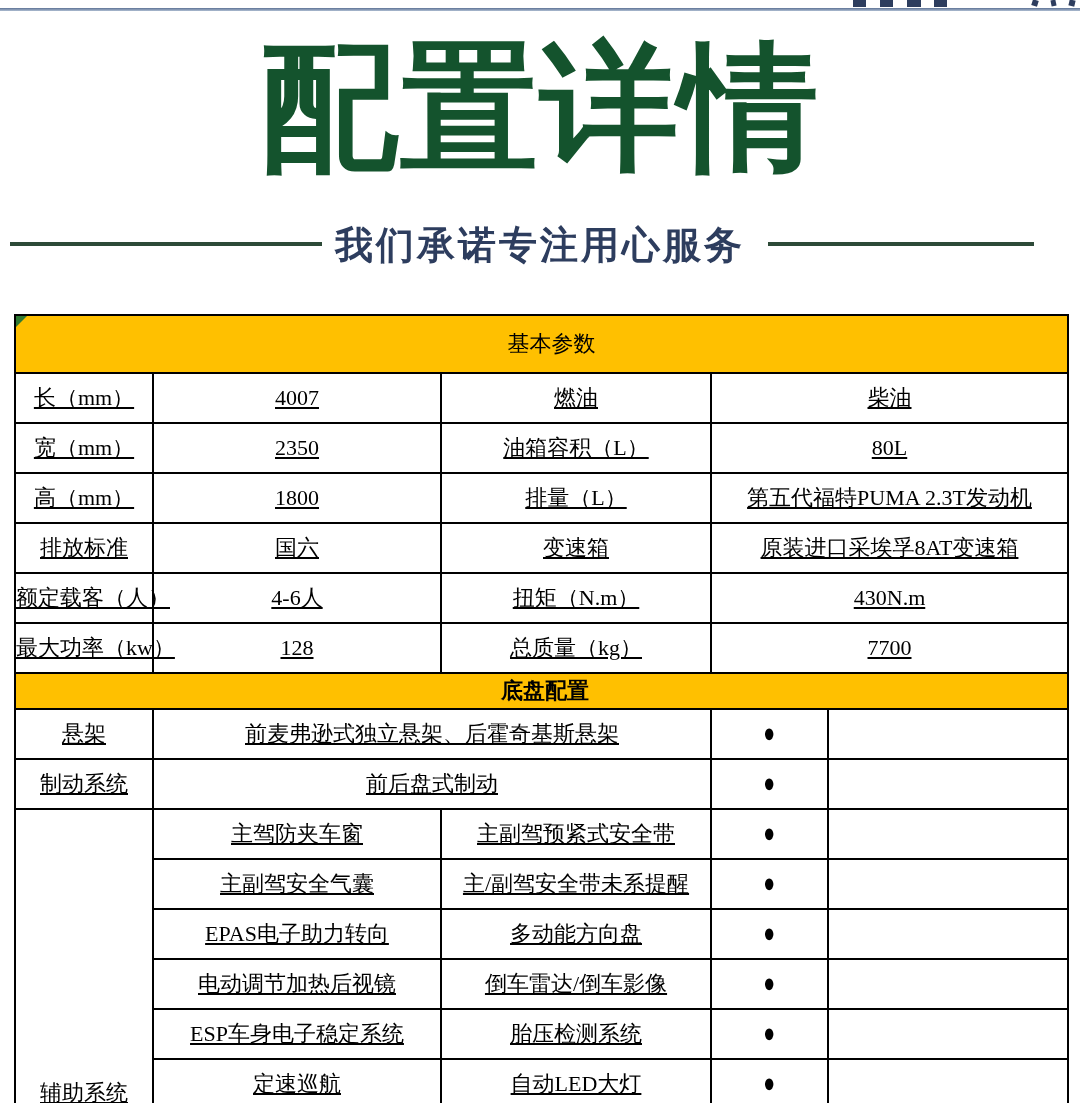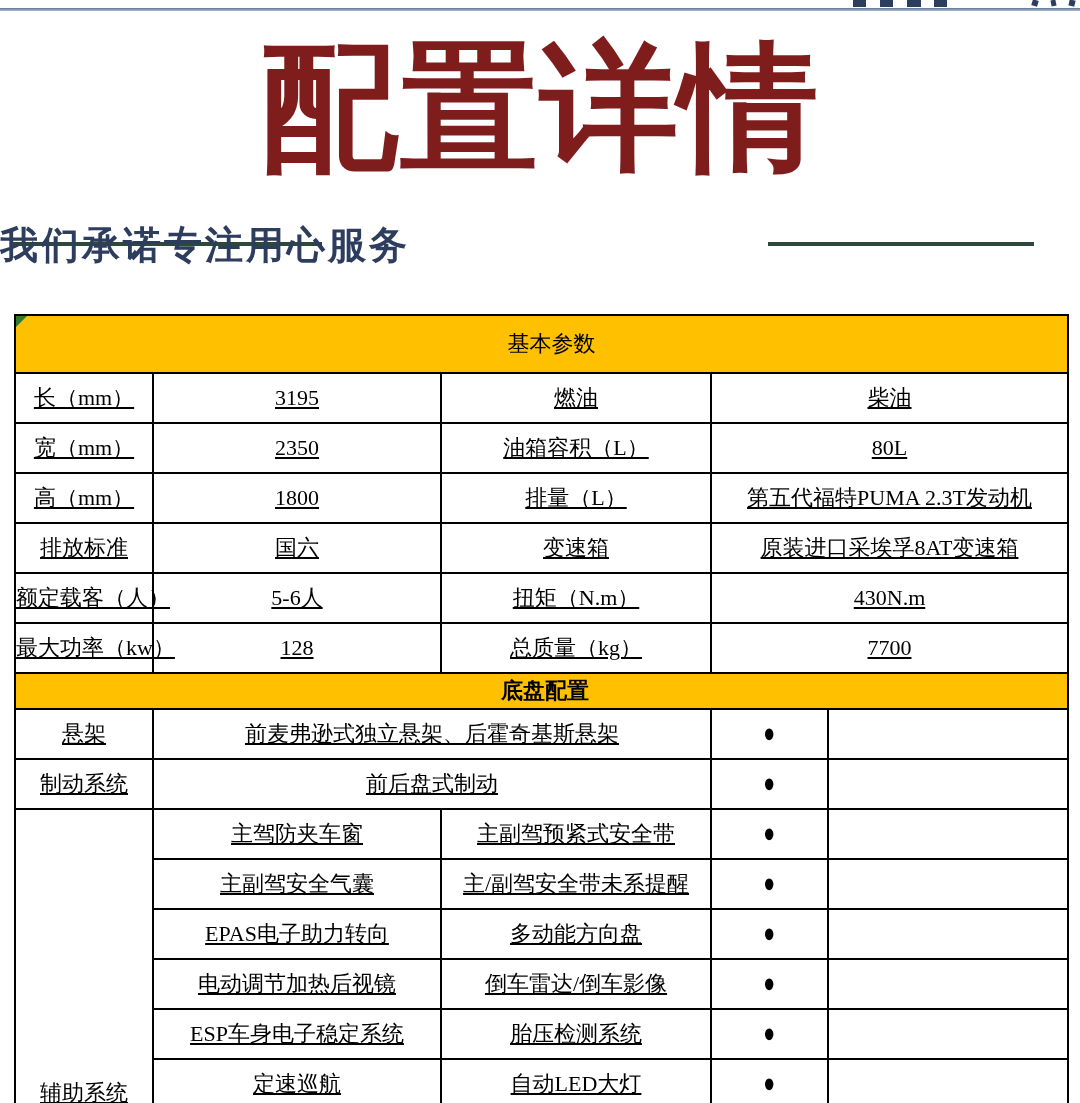--- a/index.html
+++ b/index.html
@@ -16,25 +16,25 @@
   .frag.b3{left:907px;width:14px;height:7px;}
   .frag.b4{left:934px;width:13px;height:7px;}
   .frag.t1{left:1032px;width:6px;height:6px;transform:rotate(18deg);}
   .frag.t2{left:1051px;width:5px;height:6px;transform:rotate(-12deg);}
   .frag.t3{left:1069px;width:6px;height:6px;transform:rotate(14deg);}
 
   
   .page-title{
     position:absolute;top:28px;left:0;width:1080px;text-align:center;
     font-family:"Liberation Sans", sans-serif;font-weight:900;
-    font-size:138px;line-height:1.15;color:#7f1d1d;letter-spacing:2px;
+    font-size:138px;line-height:1.15;color:#14532d;letter-spacing:2px;
   }
   .subtitle-wrap{position:absolute;top:220px;left:0;width:1080px;height:50px;}
   .subtitle-text{
-    position:absolute;top:0;left:0;width:1080px;
+    position:absolute;top:0;left:0;width:1080px;text-align:center;
     font-family:Liberation Serif, serif;font-weight:900;
     font-size:38px;color:#2d3d5e;letter-spacing:3px;
   }
   .rule-green{position:absolute;top:22px;height:4px;background:#2d4a38;}
   .rule-green.left{left:10px;width:312px;}
   .rule-green.right{left:768px;width:266px;}
 
   
   table.spec{
     position:absolute;left:14px;top:314px;width:1053px;
@@ -92,21 +92,21 @@
     <col style="width:117px">
       <col style="width:240px">
   </colgroup>
   <tbody>
 
     <tr class="hdr1">
       <td colspan="5" class="yellow basic">基本参数</td>
     </tr>
     <tr class="row">
       <td>长（mm）</td>
-      <td>3195</td>
+      <td>4007</td>
       <td>燃油</td>
       <td colspan="2">柴油</td>
     </tr>
     <tr class="row">
       <td>宽（mm）</td>
       <td>2350</td>
       <td>油箱容积（L）</td>
       <td colspan="2">80L</td>
     </tr>
     <tr class="row">
@@ -116,21 +116,21 @@
       <td colspan="2">第五代福特PUMA 2.3T发动机</td>
     </tr>
     <tr class="row">
       <td>排放标准</td>
       <td>国六</td>
       <td>变速箱</td>
       <td colspan="2">原装进口采埃孚8AT变速箱</td>
     </tr>
     <tr class="row">
       <td>额定载客（人）</td>
-      <td>5-6人</td>
+      <td>4-6人</td>
       <td>扭矩（N.m）</td>
       <td colspan="2">430N.m</td>
     </tr>
     <tr class="row">
       <td>最大功率（kw）</td>
       <td>128</td>
       <td>总质量（kg）</td>
       <td colspan="2">7700</td>
     </tr>
 

